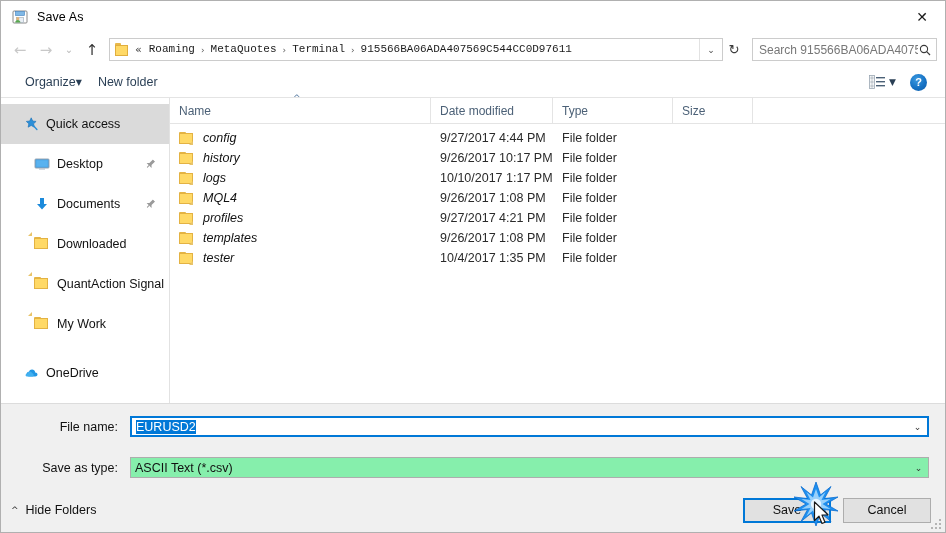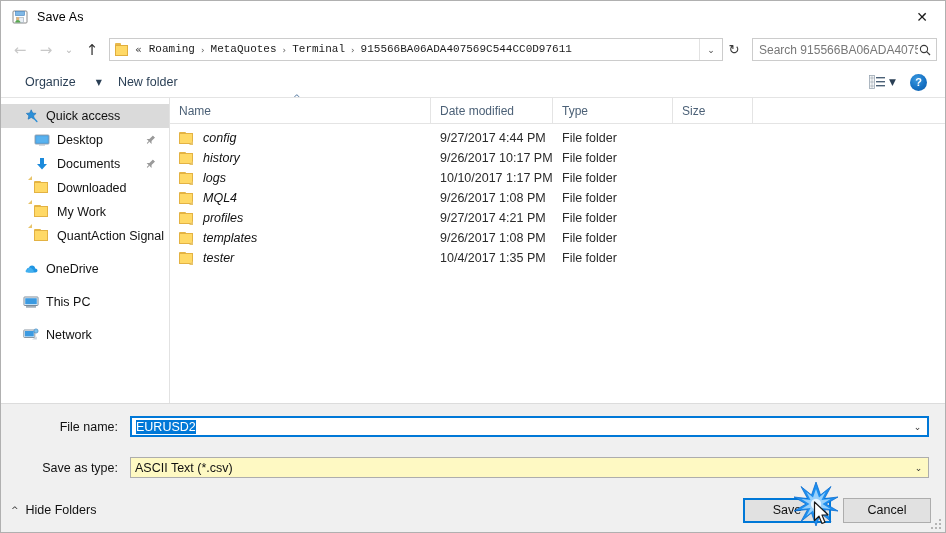--- a/index.html
+++ b/index.html
@@ -183,21 +183,21 @@
     background: #ffffff;
     border-bottom: 1px solid #e4e4e4;
     padding: 0 10px 0 16px;
   }
   .tb-item {
     font-size: 12.5px;
     color: #2a3f55;
     padding: 3px 8px;
     display: flex;
     align-items: center;
-    gap: 20px;
+    gap: 0;
     cursor: default;
   }
   .tb-item .caret { font-size: 8px; color: #2a3f55; font-family: "DejaVu Sans", sans-serif;}
   .tb-spacer { flex: 1 1 auto; }
   .view-icon {
     width: 17px; height: 14px;
     position: relative;
     margin-right: 3px;
   }
   .view-caret { font-size: 9px; color: #2a3f55; font-family: "DejaVu Sans", sans-serif; margin-right: 14px;}
@@ -225,21 +225,21 @@
   .sidebar {
     width: 169px;
     flex: 0 0 169px;
     border-right: 1px solid #e2e2e2;
     background: #ffffff;
     padding-top: 6px;
     box-sizing: border-box;
     overflow: hidden;
   }
   .side-item {
-    height: 24px;
+    height: 40px;
     display: flex;
     align-items: center;
     padding-left: 22px;
     font-size: 12.5px;
     color: #111;
     white-space: nowrap;
     position: relative;
     cursor: default;
   }
   .side-item.indent { padding-left: 33px; }
@@ -378,21 +378,21 @@
     flex: 1 1 auto;
     height: 21px;
     box-sizing: border-box;
     display: flex;
     align-items: center;
     background: #ffffff;
     border: 1px solid #7a7a7a;
     position: relative;
   }
   .combo.focused { border: 2px solid #0078d7; }
-  .combo.disabled { background: #fef9c3; border: 1px solid #adadad; }
+  .combo.disabled { background: #86efac; border: 1px solid #adadad; }
   .combo-value {
     flex: 1 1 auto;
     padding-left: 4px;
     font-size: 12.5px;
     color: #111;
     white-space: nowrap;
     overflow: hidden;
   }
   .combo-value .sel {
     background: #0078d7;
@@ -615,28 +615,28 @@
           <span class="folder"><span class="f-tab"></span><span class="f-body"></span><span class="f-fold"></span></span>
         </span>
         <span class="side-label">Downloaded</span>
       </div>
 
 
       <div class="side-item indent">
         <span class="side-ico">
           <span class="folder"><span class="f-tab"></span><span class="f-body"></span><span class="f-fold"></span></span>
         </span>
-        <span class="side-label">My Work</span>
+        <span class="side-label">QuantAction Signal</span>
       </div>
 
       <div class="side-item indent">
         <span class="side-ico">
           <span class="folder"><span class="f-tab"></span><span class="f-body"></span><span class="f-fold"></span></span>
         </span>
-        <span class="side-label">QuantAction Signal</span>
+        <span class="side-label">My Work</span>
       </div>
 
       <div class="side-gap"></div>
 
       <div class="side-item root">
         <span class="side-ico">
           <svg width="16" height="16" viewBox="0 0 16 16">
             <path d="M4 11.5h8.2c1.3 0 2.3-0.9 2.3-2s-1-2-2.3-2c-0.1-1.7-1.5-3-3.2-3-1.4 0-2.6 0.9-3 2.2-1.4 0-2.5 1-2.5 2.4 0 1.3 1.1 2.4 2.5 2.4z" fill="#2196e3"></path>
             <path d="M2 11.5h7c0.9 0 1.7-0.7 1.7-1.6S9.9 8.3 9 8.3c-0.2-1-1.1-1.8-2.2-1.8-1.2 0-2.2 0.9-2.3 2.1C3.4 8.7 2.6 9.4 2.6 10.3c0 0.7 0.5 1.2 1.1 1.2z" fill="#41b0f0"></path>
           </svg>

